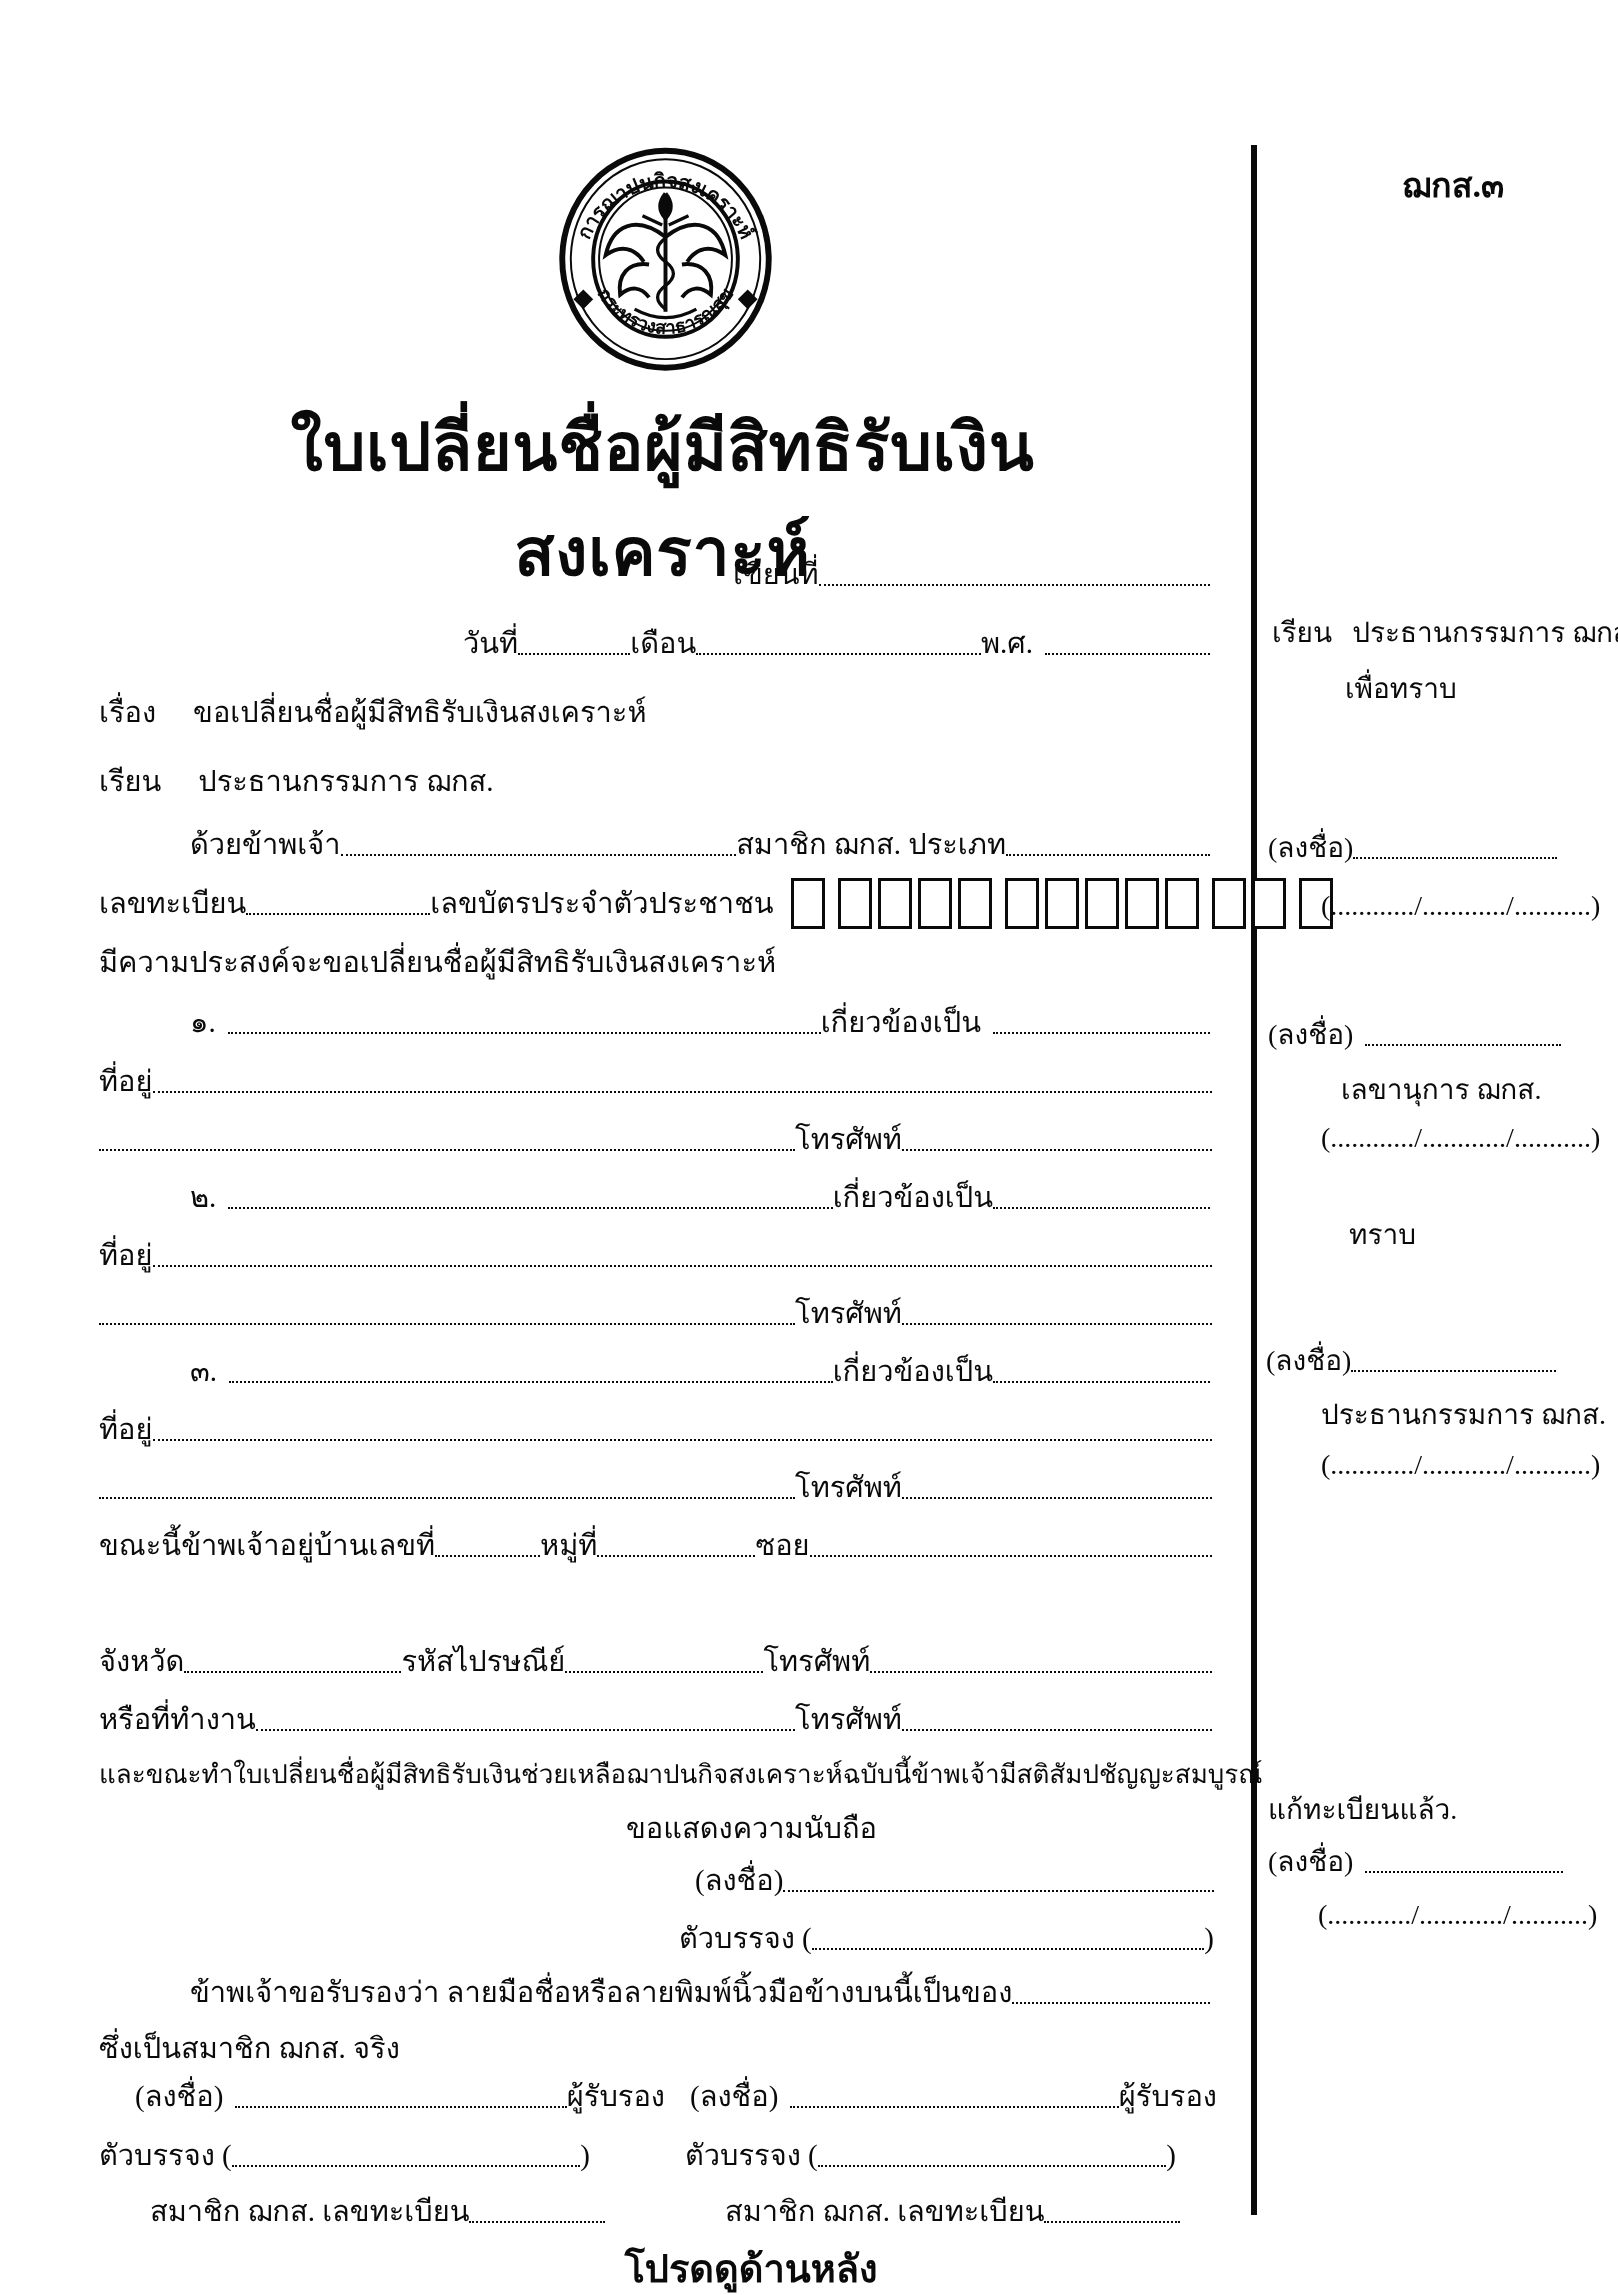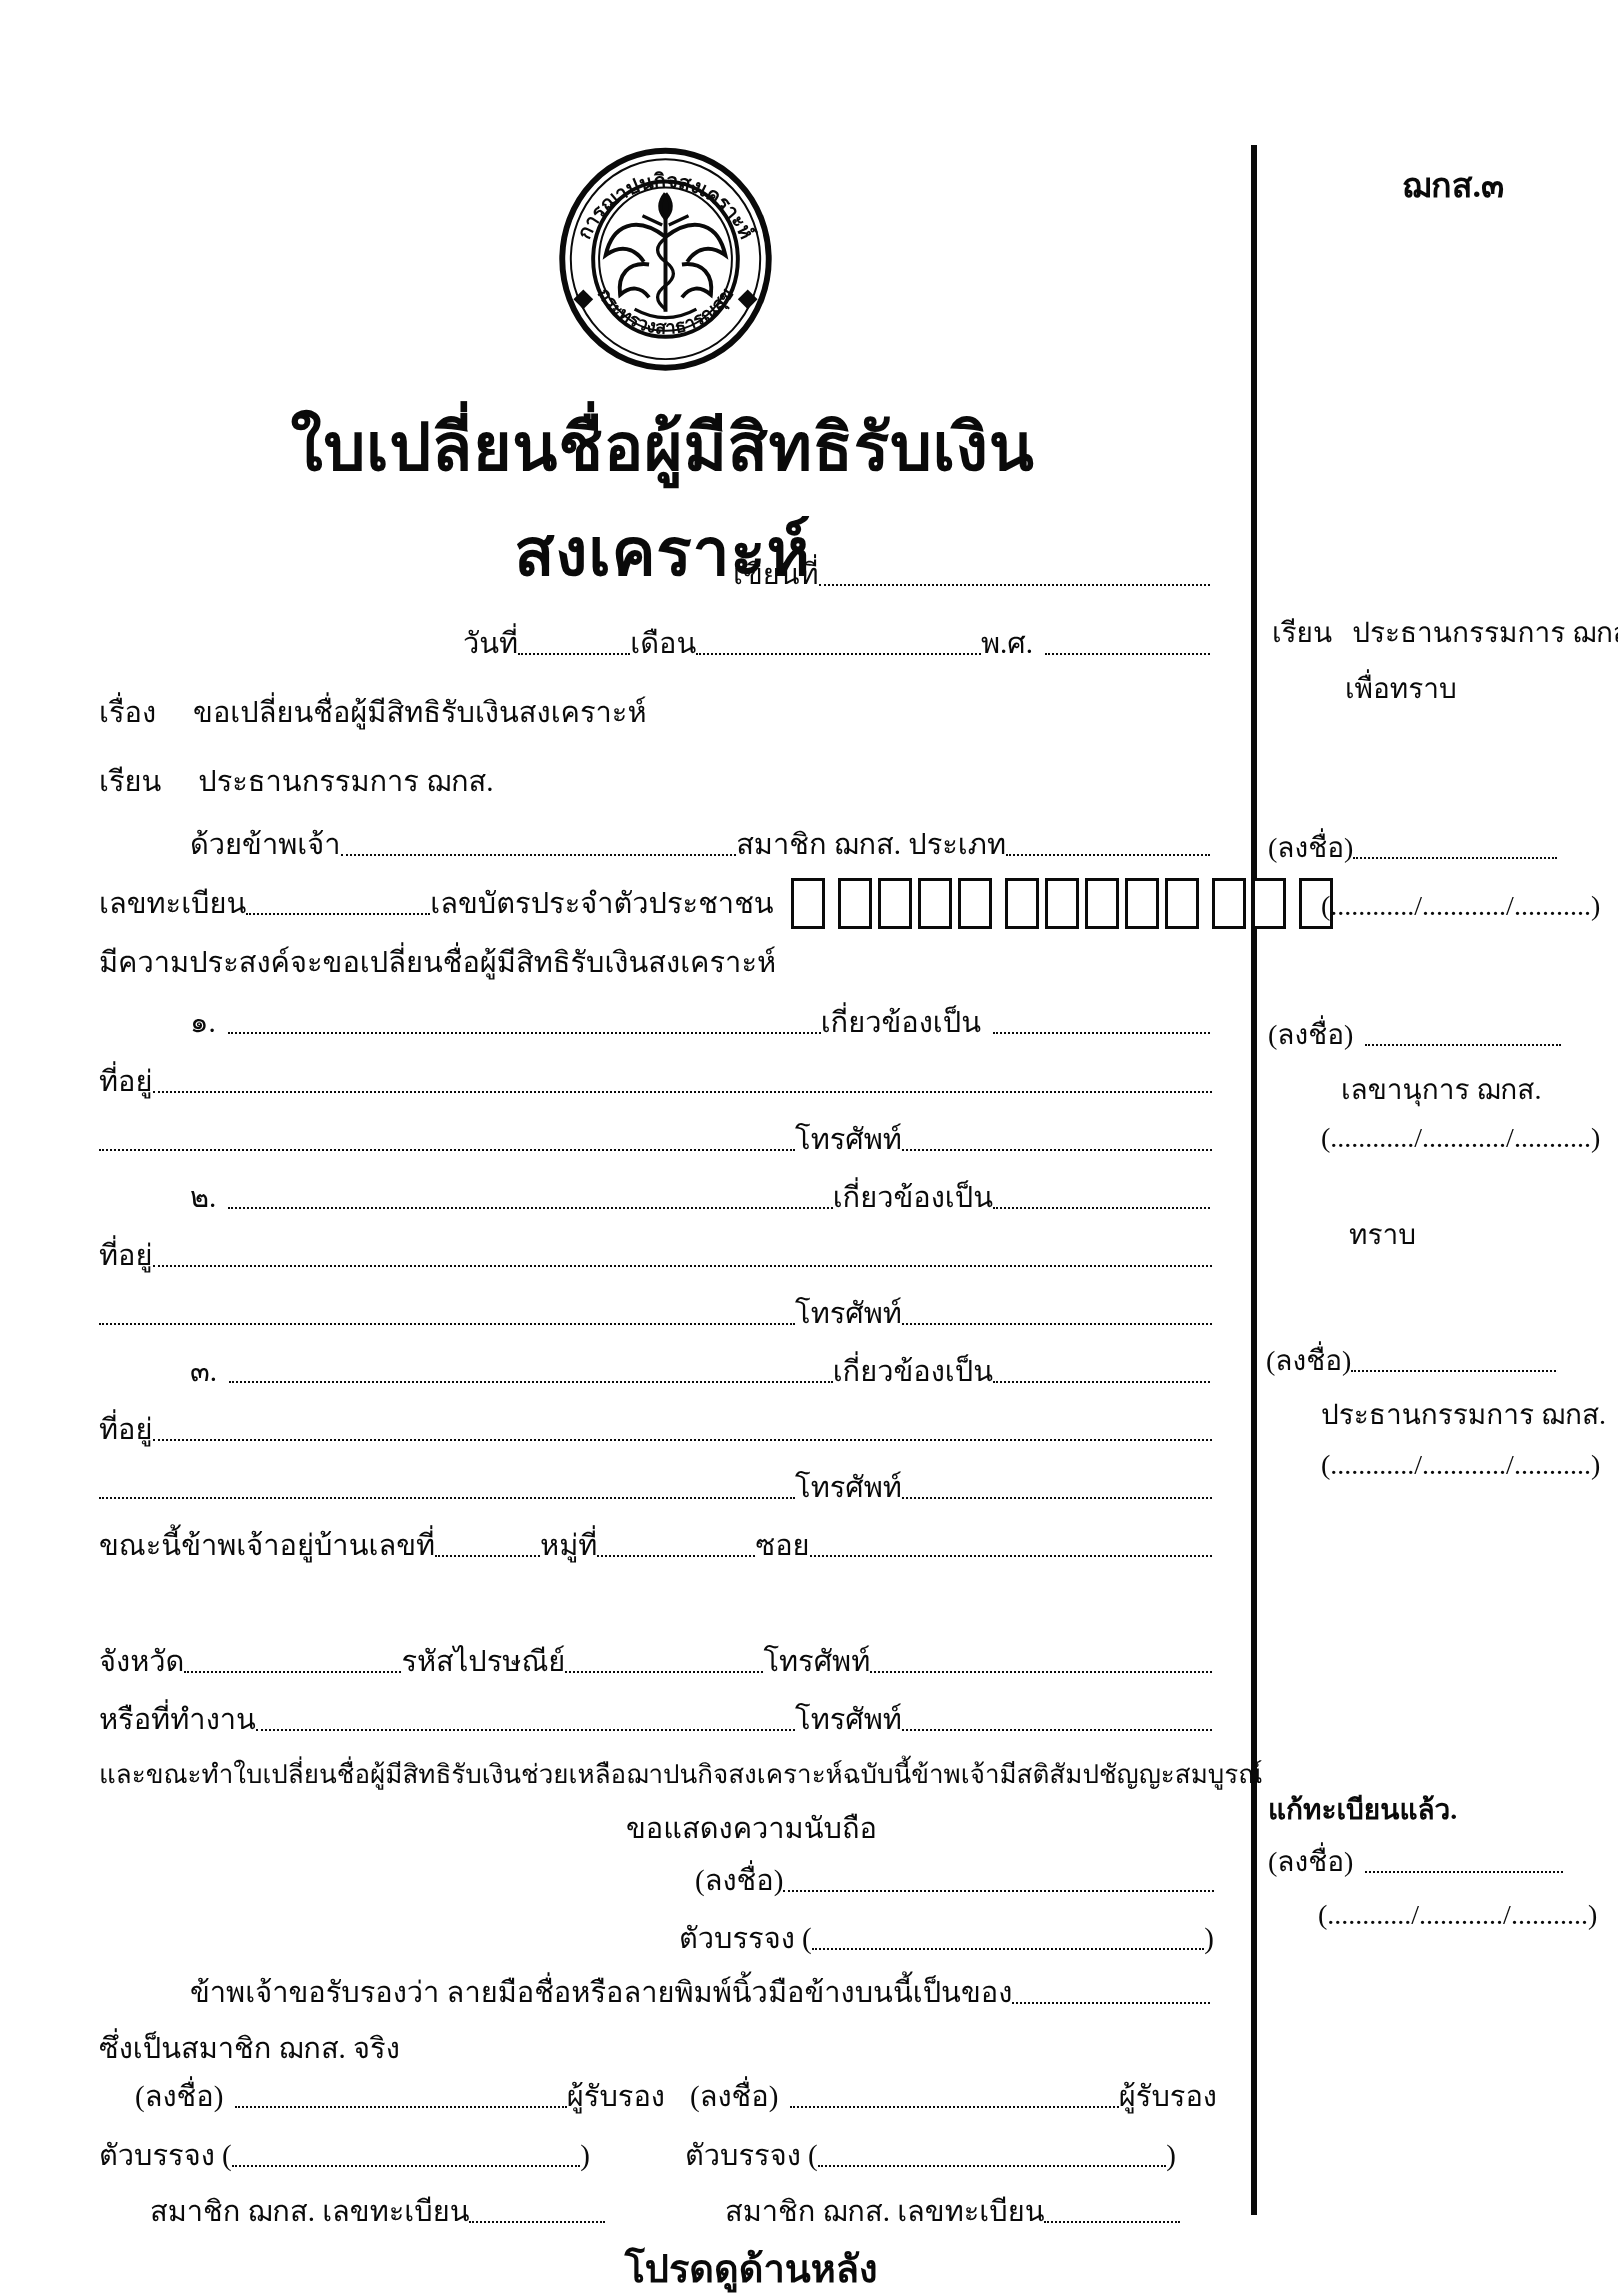--- a/index.html
+++ b/index.html
@@ -40,21 +40,21 @@
   }
   .formcode{
     position:absolute;left:1402px;top:158px;
     font-size:34px;font-weight:bold;
   }
   .divider{
     position:absolute;left:1251px;top:145px;width:6px;height:2070px;
     background:#0a0a0a;
   }
   .side{font-size:28px;}
-  .bold{font-weight:bold;}
+  .bold{font-weight:normal;}
   .footer{
     position:absolute;left:448px;top:2238px;width:606px;
     text-align:center;font-size:38px;font-weight:bold;
   }
   .smallfit{font-size:26px;justify-content:center;}
   
   .boxes{
     display:inline-flex;
     align-self:flex-end;
     margin-bottom:-8px;

